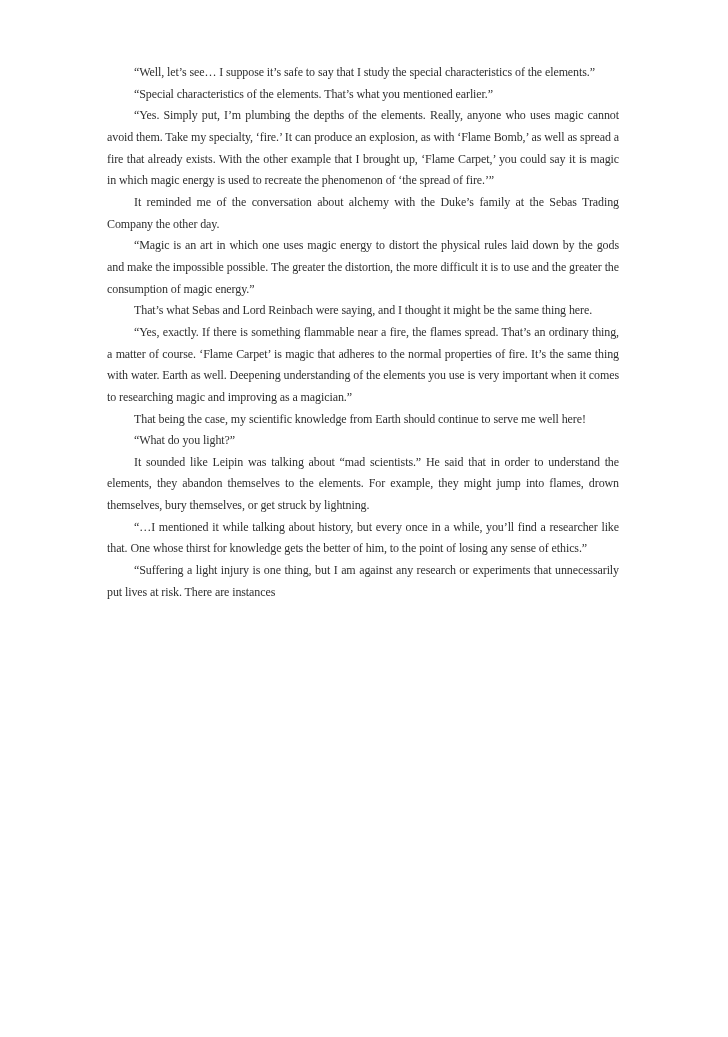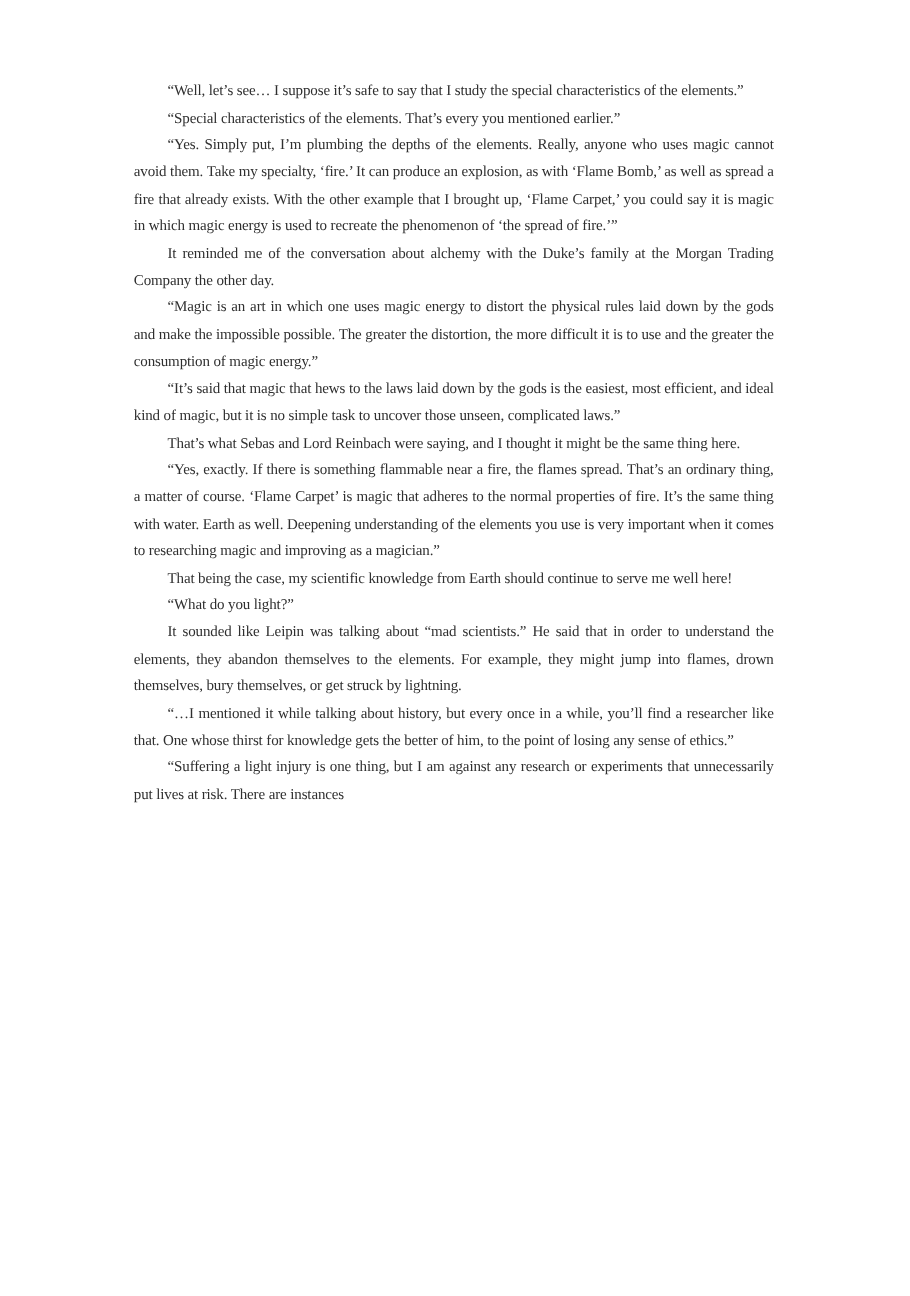--- a/index.html
+++ b/index.html
@@ -36,25 +36,24 @@
     padding: 0;
     text-indent: 27px;
   }
 </style>
 </head>
 <body style="background: rgb(255, 255, 255);">
 
 <div class="page">
   <div class="text-block" id="text-block" style="color: rgb(47, 47, 47);">
       <p>“Well, let’s see… I suppose it’s safe to say that I study the special characteristics of the elements.”</p>
-      <p>“Special characteristics of the elements. That’s every you mentioned earlier.”</p>
+      <p>“Special characteristics of the elements. That’s what you mentioned earlier.”</p>
       <p>“Yes. Simply put, I’m plumbing the depths of the elements. Really, anyone who uses magic cannot avoid them. Take my specialty, ‘fire.’ It can produce an explosion, as with ‘Flame Bomb,’ as well as spread a fire that already exists. With the other example that I brought up, ‘Flame Carpet,’ you could say it is magic in which magic energy is used to recreate the phenomenon of ‘the spread of fire.’”</p>
-      <p>It reminded me of the conversation about alchemy with the Duke’s family at the Morgan Trading Company the other day.</p>
+      <p>It reminded me of the conversation about alchemy with the Duke’s family at the Sebas Trading Company the other day.</p>
       <p>“Magic is an art in which one uses magic energy to distort the physical rules laid down by the gods and make the impossible possible. The greater the distortion, the more difficult it is to use and the greater the consumption of magic energy.”</p>
-      <p>“It’s said that magic that hews to the laws laid down by the gods is the easiest, most efficient, and ideal kind of magic, but it is no simple task to uncover those unseen, complicated laws.”</p>
       <p>That’s what Sebas and Lord Reinbach were saying, and I thought it might be the same thing here.</p>
       <p>“Yes, exactly. If there is something flammable near a fire, the flames spread. That’s an ordinary thing, a matter of course. ‘Flame Carpet’ is magic that adheres to the normal properties of fire. It’s the same thing with water. Earth as well. Deepening understanding of the elements you use is very important when it comes to researching magic and improving as a magician.”</p>
       <p>That being the case, my scientific knowledge from Earth should continue to serve me well here!</p>
       <p>“What do you light?”</p>
       <p>It sounded like Leipin was talking about “mad scientists.” He said that in order to understand the elements, they abandon themselves to the elements. For example, they might jump into flames, drown themselves, bury themselves, or get struck by lightning.</p>
       <p>“…I mentioned it while talking about history, but every once in a while, you’ll find a researcher like that. One whose thirst for knowledge gets the better of him, to the point of losing any sense of ethics.”</p>
       <p>“Suffering a light injury is one thing, but I am against any research or experiments that unnecessarily put lives at risk. There are instances</p>
     </div>
 </div>
 

